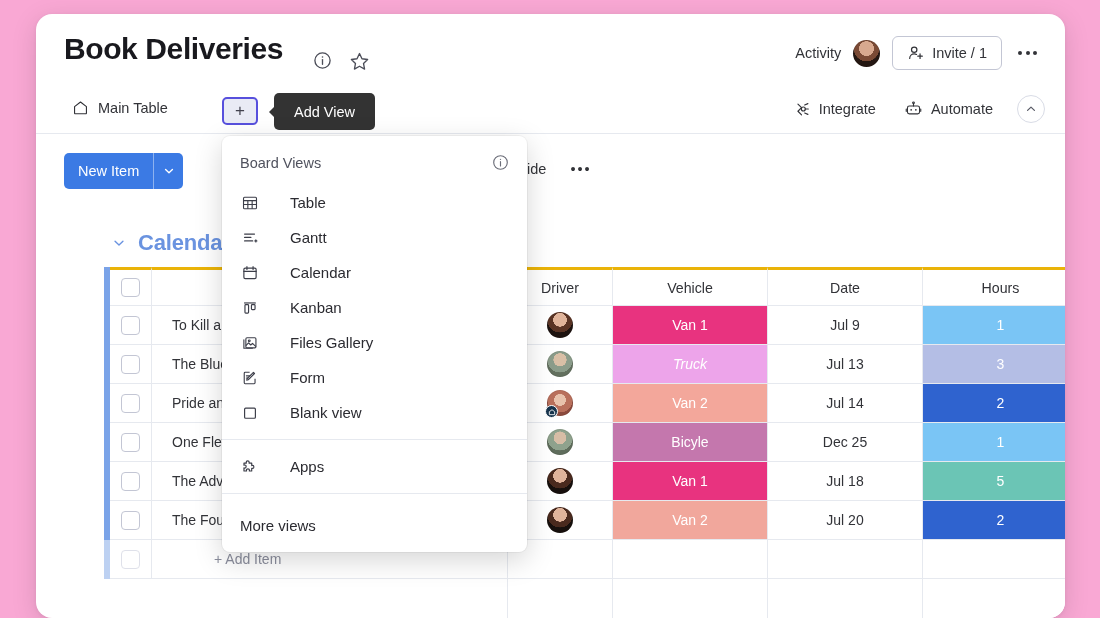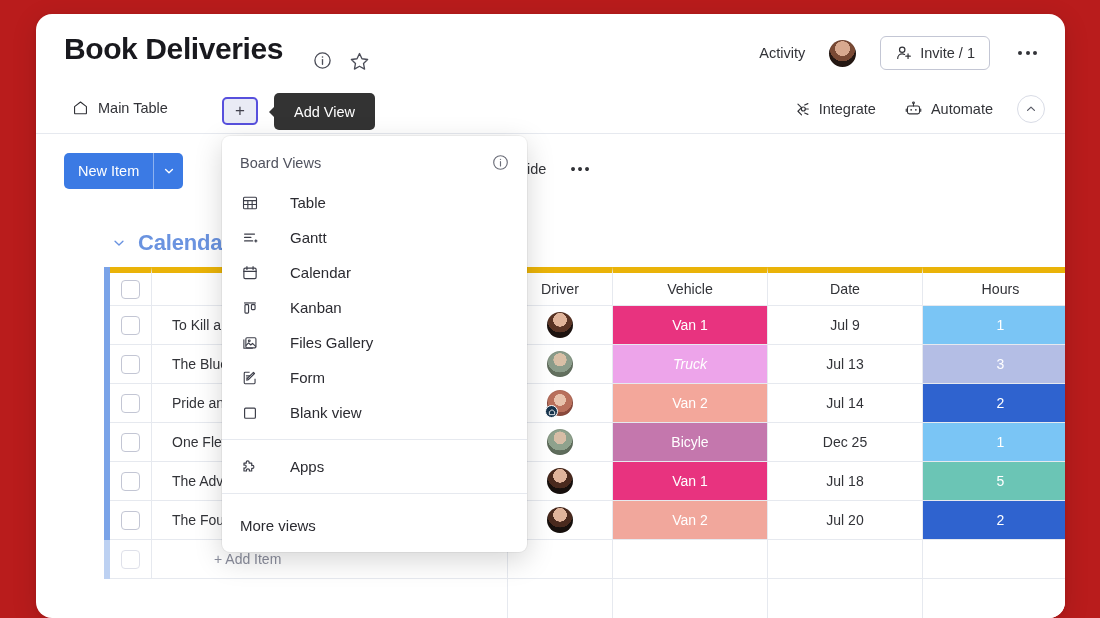--- a/index.html
+++ b/index.html
@@ -5,21 +5,21 @@
   * { box-sizing: border-box; margin: 0; padding: 0; }
   html, body {
     width: 1100px; height: 618px;
     font-family: "Liberation Sans", sans-serif;
     background: #ffffff;
     overflow: hidden;
   }
   #stage {
     position: relative;
     width: 1100px; height: 618px;
-    background: #b91c1c;
+    background: #f9a8d4;
   }
 
   
   .card {
     position: absolute;
     left: 36px; top: 14px;
     width: 1029px; height: 604px;
     background: #ffffff;
     border-radius: 16px;
     box-shadow: 0 6px 26px rgba(0,0,0,0.13), 0 1px 4px rgba(0,0,0,0.06);
@@ -35,21 +35,21 @@
     position: absolute; left: 28px; top: 18px;
     font-size: 30px; font-weight: bold; color: #19191e;
     letter-spacing: -0.4px;
   }
   .title-ico { position: absolute; top: 37px; cursor: pointer; }
   .ico-info { left: 277px; }
   .ico-star { left: 313px; }
 
   .hdr-right {
     position: absolute; right: 24px; top: 22px;
-    display: flex; align-items: center; gap: 24px;
+    display: flex; align-items: center; gap: 12px;
   }
   .activity-txt { font-size: 14.5px; color: #323338; }
   .avatar {
     width: 27px; height: 27px; border-radius: 50%;
     background: radial-gradient(circle at 50% 32%, #d8a98f 0 32%, #7a4a35 33% 55%, #241712 56%);
     box-shadow: inset 0 0 0 1px rgba(0,0,0,.08);
     display: inline-block; flex: none;
   }
   .invite-btn {
     display: flex; align-items: center; gap: 7px;
@@ -173,21 +173,21 @@
     background: #fff;
     flex: none;
   }
   .c-chk   { width: 42px; }
   .c-name  { width: 356px; justify-content: flex-start; padding-left: 20px; }
   .c-drv   { width: 105px; }
   .c-veh   { width: 155px; padding: 0; }
   .c-date  { width: 155px; }
   .c-hrs   { width: 155px; padding: 0; border-right: none; }
   .hdrrow .cell {
-    border-top: 6px solid #eab308;
+    border-top: 3px solid #eab308;
     color: #323338; font-size: 14.2px;
   }
   .chkbox {
     width: 19px; height: 19px; border-radius: 4px;
     border: 1.6px solid #c3c6d4; background: #fff;
   }
   .chkbox.dim { border-color: #dfe1ea; }
   .pill {
     width: 100%; height: 100%;
     display: flex; align-items: center; justify-content: center;

